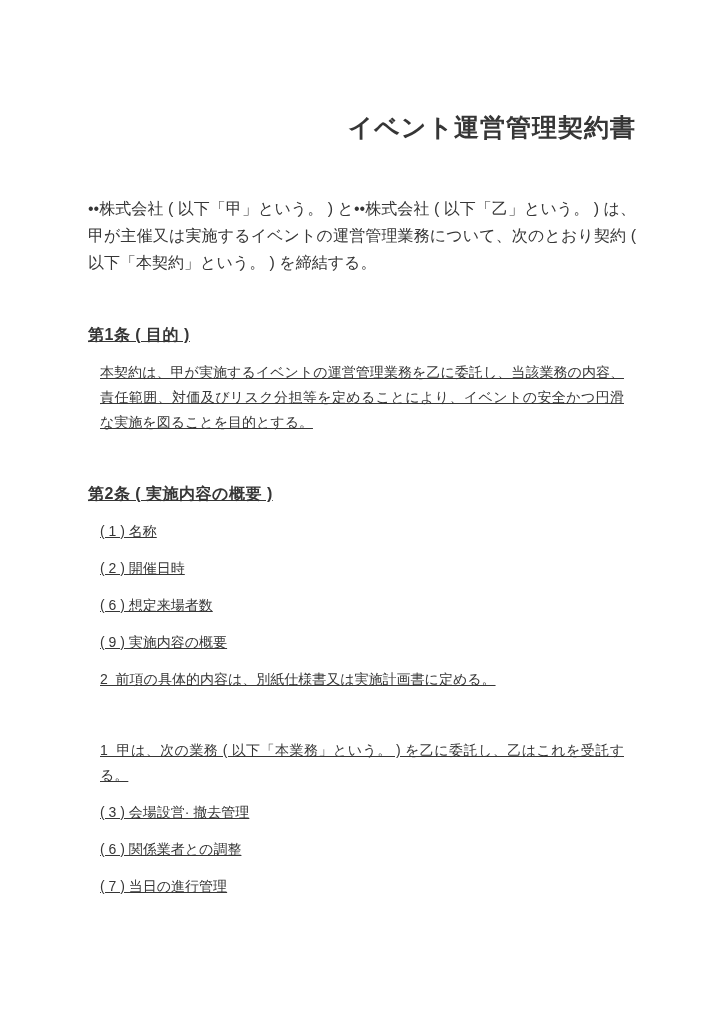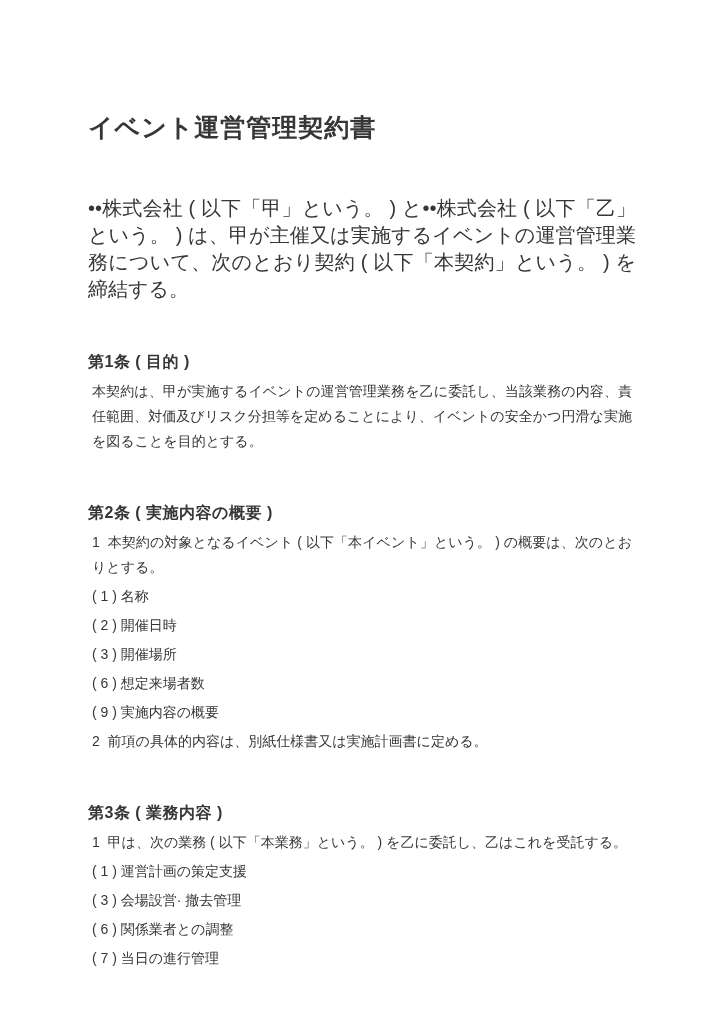--- a/index.html
+++ b/index.html
@@ -19,43 +19,44 @@
     width: 724px;
     height: 1024px;
     padding: 0 88px;
     background: #ffffff;
   }
   .doc-title {
     margin: 110px 0 0 0;
     font-size: 25px;
     line-height: 34px;
     font-weight: bold;
-    text-align: left;
+    text-align: right;
     letter-spacing: 1px;
     white-space: nowrap;
   }
   .intro {
     margin: 51px 0 0 0;
-    font-size: 20px;
+    font-size: 16px;
     line-height: 27px;
     text-align: justify;
     white-space: pre-wrap;
   }
   .article {
     margin: 46px 0 0 0;
+    text-decoration: underline;
   }
   .article-heading {
     margin: 0;
     font-size: 16px;
     line-height: 26px;
     font-weight: bold;
     letter-spacing: 0.5px;
   }
   .article-line {
-    margin: 4px;
+    margin: 12px;
     font-size: 14px;
     line-height: 25px;
     text-align: justify;
     white-space: pre-wrap;
   }
 </style>
 </head>
 <body>
 
 <div class="page">
@@ -64,31 +65,27 @@
 
   <p class="intro">••株式会社 ( 以下「甲」という。 ) と••株式会社 ( 以下「乙」という。 ) は、甲が主催又は実施するイベントの運営管理業務について、次のとおり契約 ( 以下「本契約」という。 ) を締結する。</p>
 
   <section class="article">
     <h2 class="article-heading">第1条 ( 目的 )</h2>
     <p class="article-line">本契約は、甲が実施するイベントの運営管理業務を乙に委託し、当該業務の内容、責任範囲、対価及びリスク分担等を定めることにより、イベントの安全かつ円滑な実施を図ることを目的とする。</p>
   </section>
 
   <section class="article">
     <h2 class="article-heading">第2条 ( 実施内容の概要 )</h2>
-    <p class="article-line">1&nbsp; 本契約の対象となるイベント ( 以下「本イベント」という。 ) の概要は、次のとおりとする。</p>
     <p class="article-line">( 1 ) 名称</p>
     <p class="article-line">( 2 ) 開催日時</p>
-    <p class="article-line">( 3 ) 開催場所</p>
     <p class="article-line">( 6 ) 想定来場者数</p>
     <p class="article-line">( 9 ) 実施内容の概要</p>
     <p class="article-line">2&nbsp; 前項の具体的内容は、別紙仕様書又は実施計画書に定める。</p>
   </section>
 
   <section class="article">
-    <h2 class="article-heading">第3条 ( 業務内容 )</h2>
     <p class="article-line">1&nbsp; 甲は、次の業務 ( 以下「本業務」という。 ) を乙に委託し、乙はこれを受託する。</p>
-    <p class="article-line">( 1 ) 運営計画の策定支援</p>
     <p class="article-line">( 3 ) 会場設営· 撤去管理</p>
     <p class="article-line">( 6 ) 関係業者との調整</p>
     <p class="article-line">( 7 ) 当日の進行管理</p>
   </section>
 
 </div>
 
 </body></html>

